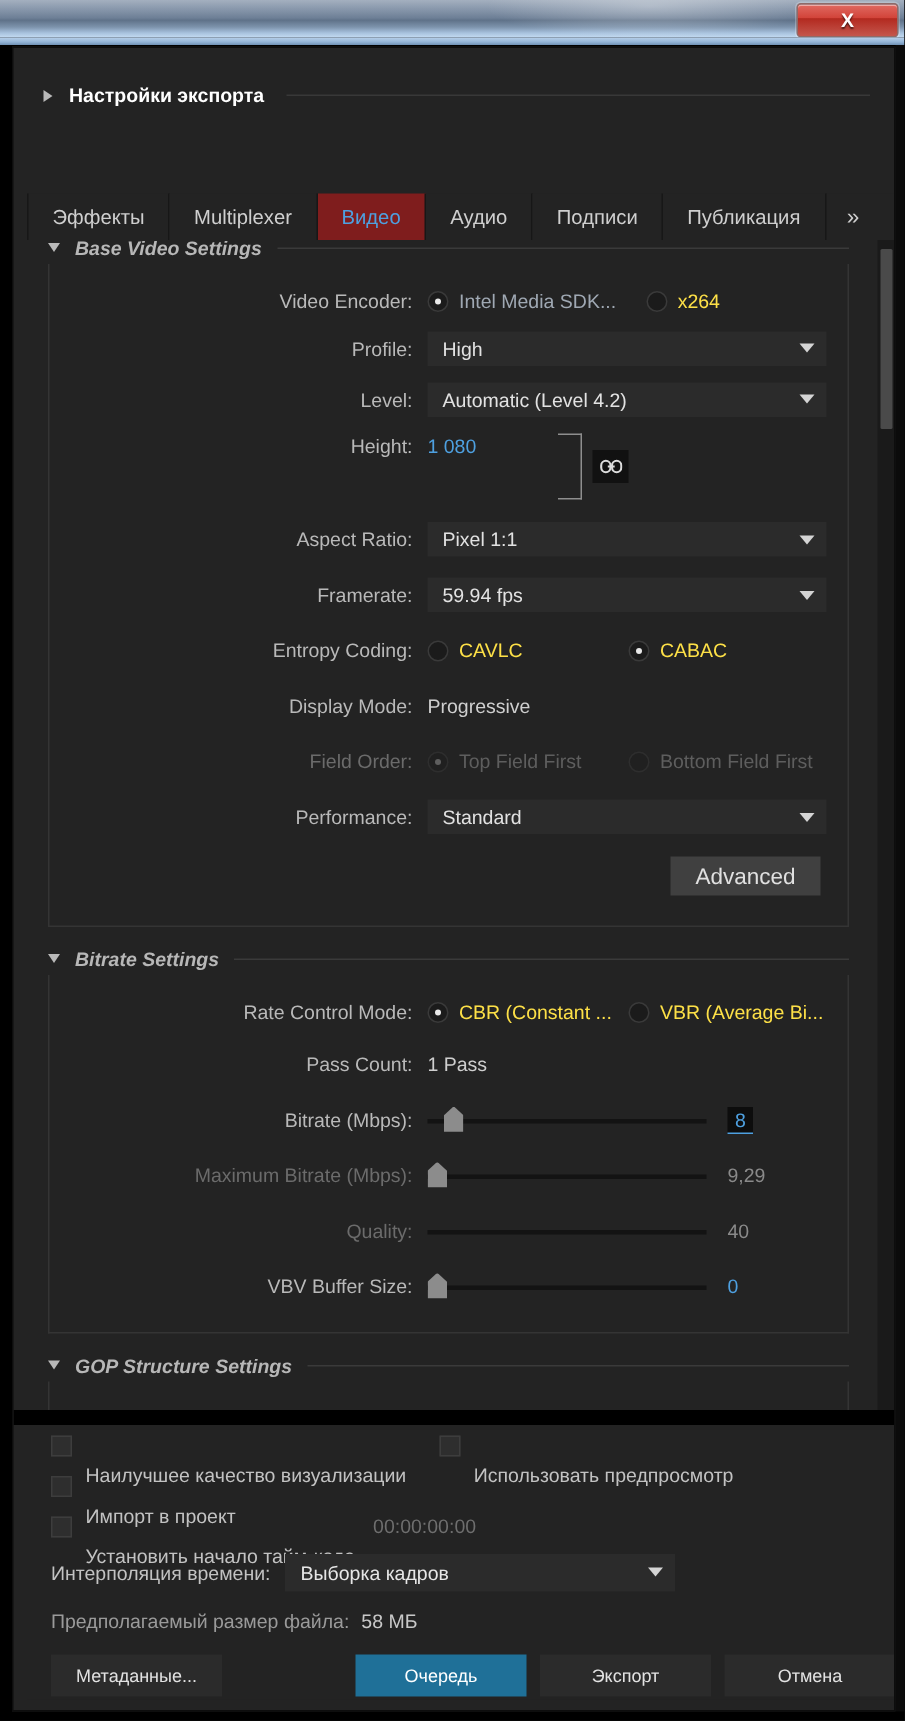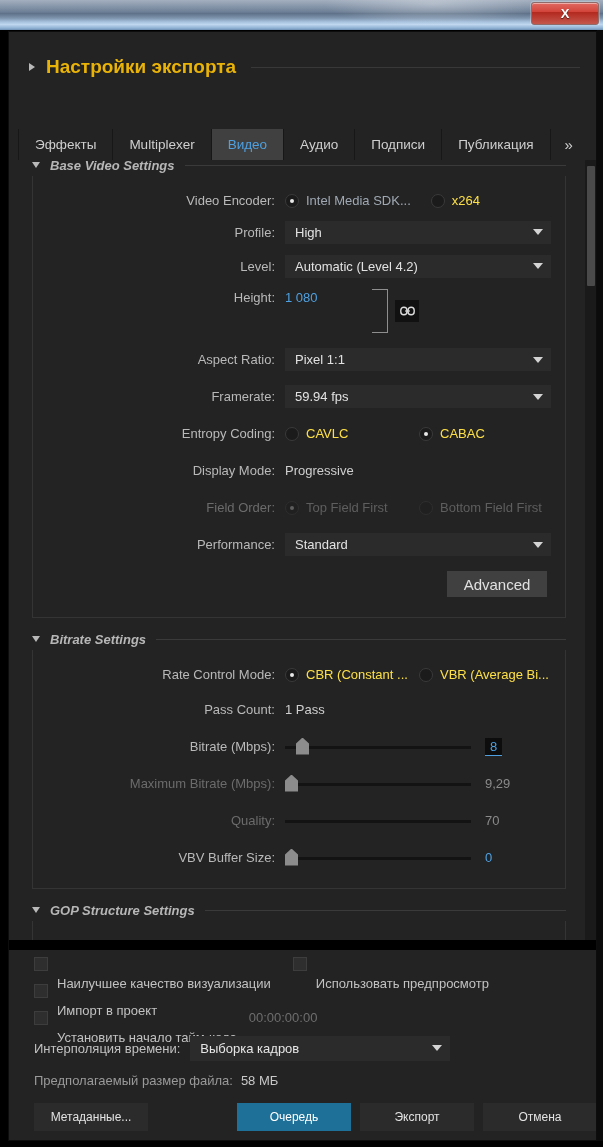--- a/index.html
+++ b/index.html
@@ -78,42 +78,42 @@
     width: 0; height: 0; border-left: 6px solid #b9b9b9;
     border-top: 4px solid transparent; border-bottom: 4px solid transparent;
     cursor: pointer;
   }
   .tri-down {
     width: 0; height: 0; border-top: 6px solid #b9b9b9;
     border-left: 4.5px solid transparent; border-right: 4.5px solid transparent;
     cursor: pointer;
   }
   #export-settings-title {
-    color: #eab308; font-size: 19px; font-weight: bold; white-space: nowrap;
+    color: #ffffff; font-size: 13px; font-weight: bold; white-space: nowrap;
   }
   #export-settings-row .rule {
     flex: 1; height: 1px; background: #383838; margin-left: 4px;
   }
 
   
   #tabstrip {
     position: absolute; left: 9px; top: 97px; width: 579px; height: 31px;
     display: flex; align-items: stretch;
     background: #232323;
   }
   .tab {
     display: flex; align-items: center; justify-content: center;
     padding: 0 16px; font-size: 13.5px; color: #cfcfcf;
     border-right: 1px solid #171717;
     white-space: nowrap; cursor: pointer;
     background: #232323;
   }
   .tab:first-child { border-left: 1px solid #171717; }
   .tab.active {
-    background: #404040; color: #4ea0e0;
+    background: #7f1d1d; color: #4ea0e0;
   }
   #tab-overflow {
     display: flex; align-items: center; justify-content: center;
     width: 36px; color: #cfcfcf; font-size: 15px; cursor: pointer;
   }
 
   
   #scrollpane {
     position: absolute; left: 9px; top: 128px; width: 579px; height: 780px;
     background: #232323; overflow: hidden;
@@ -487,21 +487,21 @@
               <span class="slider-val grey">9,29</span>
             </div>
           </div>
 
           <div class="row" style="min-height:37px">
             <div class="lbl dim">Quality:</div>
             <div class="field">
               <div class="slider">
                 <div class="track"></div>
               </div>
-              <span class="slider-val grey">70</span>
+              <span class="slider-val grey">40</span>
             </div>
           </div>
 
           <div class="row" style="min-height:37px">
             <div class="lbl">VBV Buffer Size:</div>
             <div class="field">
               <div class="slider">
                 <div class="track"></div>
                 <div class="thumb" style="left:0px"></div>
               </div>

